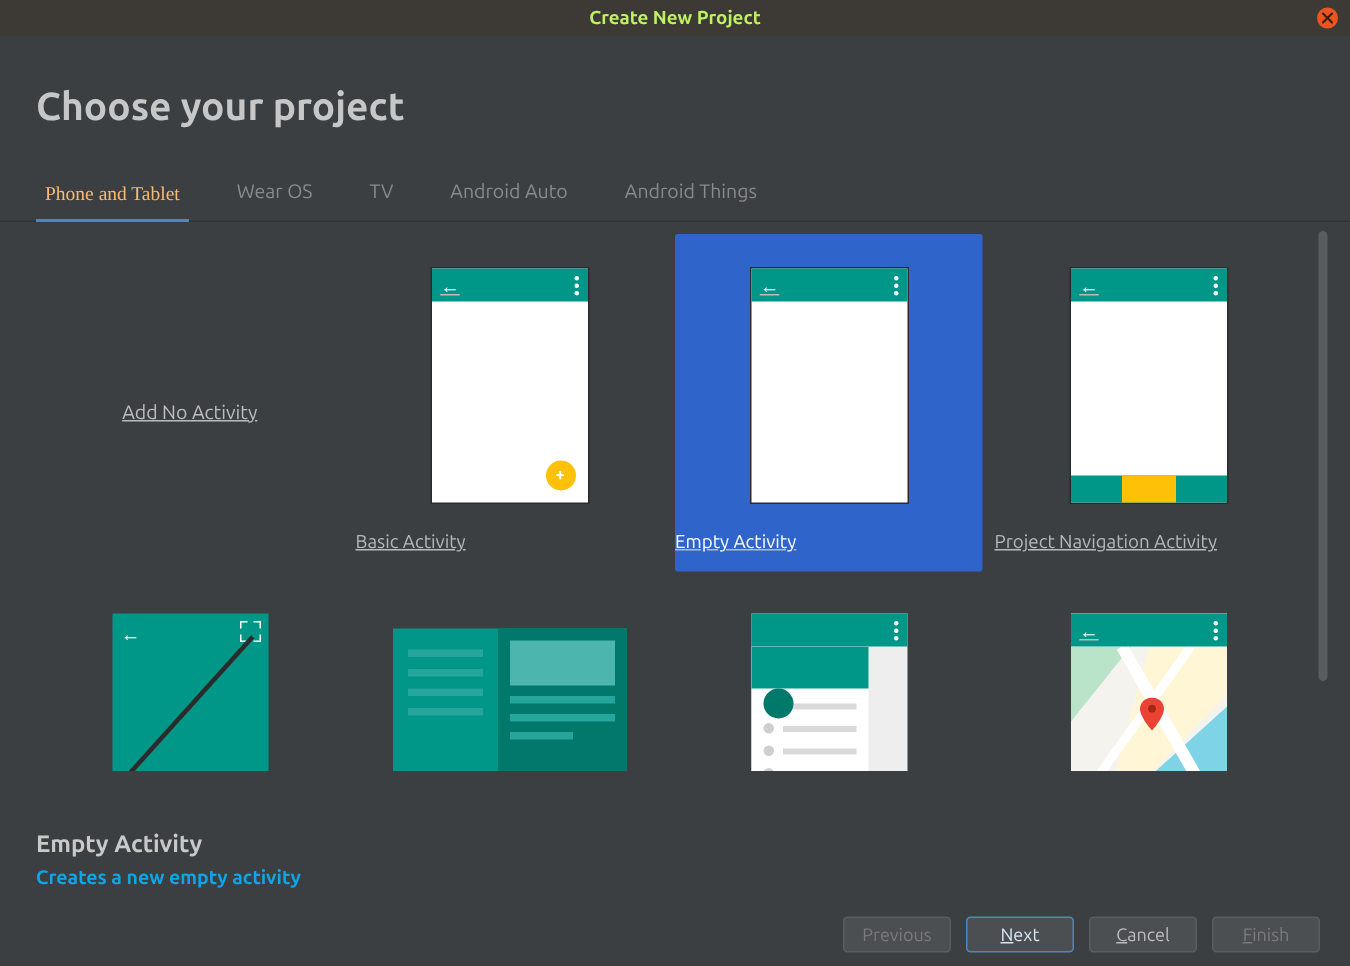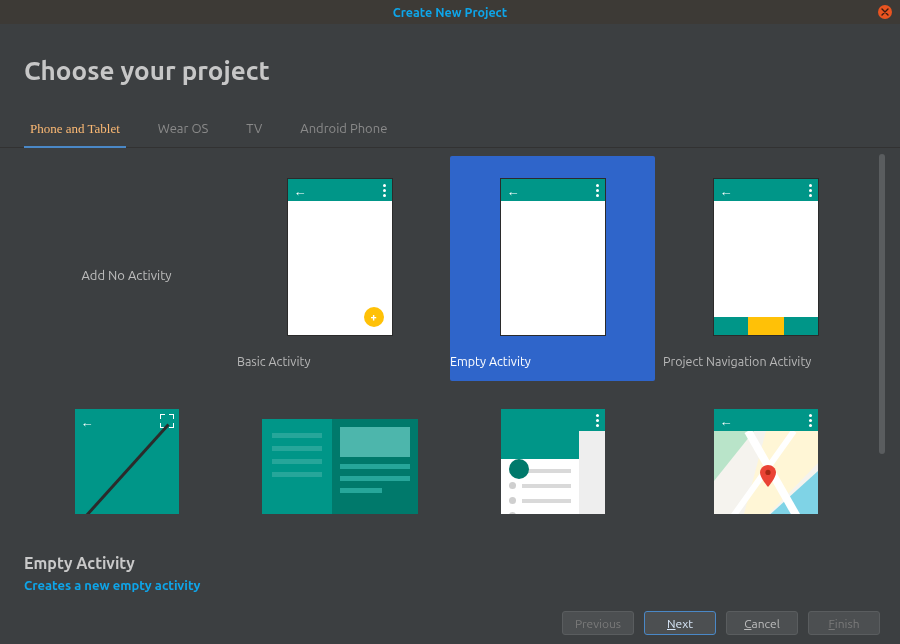--- a/index.html
+++ b/index.html
@@ -1,37 +1,37 @@
 <!DOCTYPE html>
 <html><head>
 <meta charset="utf-8">
 <style>
   * { box-sizing: border-box; margin: 0; padding: 0; }
   html, body { width: 900px; height: 644px; overflow: hidden; font-family: "Ubuntu", "Segoe UI", Arial, sans-serif; }
   body { background: #3c3f41; color: #bbbbbb; }
 
   
   .titlebar { height: 24px; background: #3d3a36; display: flex; align-items: center; justify-content: center; position: relative; }
-  .titlebar .title { color: #0ea5e9; font-size: 12.5px; font-weight: 600; }
+  .titlebar .title { color: #bef264; font-size: 12.5px; font-weight: 600; }
   .titlebar .close { position: absolute; right: 8px; top: 50%; transform: translateY(-50%); width: 14px; height: 14px; border-radius: 50%; background: #e95420; display: flex; align-items: center; justify-content: center; }
   .titlebar .close svg { width: 8px; height: 8px; }
 
   .content { position: absolute; top: 24px; left: 0; right: 0; bottom: 0; }
 
   .heading { color: #c7c7c7; font-size: 26px; font-weight: 600; padding: 32px 0 0 24px; }
 
   
   .tabs { display: flex; gap: 26px; padding: 0 24px; margin-top: 36px; border-bottom: 1px solid #323232; }
   .tab { font-size: 13px; color: #8a8a8a; padding: 0 6px 10px 6px; cursor: pointer; position: relative; }
   .tab.active { color: #fdba74; font-family: Liberation Serif, serif; }
   .tab.active::after { content: ""; position: absolute; left: 0; right: 0; bottom: -1px; height: 2px; background: #4a88c7; }
 
   
   .grid-wrap { position: relative; margin: 0 14px 0 24px; height: 366px; overflow: hidden; }
-  .grid { display: grid; grid-template-columns: repeat(4, 205px); gap: 16px 8px; padding-top: 8px; padding-right: 6px; }
+  .grid { display: grid; grid-template-columns: repeat(4, 205px); gap: 16px 8px; padding-top: 8px; padding-right: 6px; text-decoration: underline; }
   .scrollbar { position: absolute; right: 0; top: 6px; bottom: 0; width: 8px; background: #3c3f41; }
   .scrollbar-thumb { position: absolute; top: 0; width: 6px; right: 1px; height: 300px; background: #5a5d5f; border-radius: 3px; }
 
   .tile { width: 205px; height: 225px; border-radius: 2px; display: flex; flex-direction: column; align-items: center; justify-content: flex-start; padding-top: 12px; cursor: pointer; }
   .tile .thumb-box { height: 178px; display:flex; align-items:center; justify-content:center; }
   .tile .caption { font-size: 12.5px; color: #b8b8b8; padding: 8px 0; text-align: left; width: 100%; }
   .tile.selected { background: #2f65ca; }
   .tile.selected .caption { color: #ffffff; }
   .tile.no-activity .thumb-box { display:flex; align-items:center; justify-content:center; height:100%; }
   .tile.no-activity .caption-none { font-size: 13px; color: #bdbdbd; }
@@ -117,21 +117,22 @@
 </div>
 
 <div class="content">
 
   <div class="heading">Choose your project</div>
 
   <div class="tabs">
     <div class="tab active">Phone and Tablet</div>
     <div class="tab">Wear OS</div>
     <div class="tab">TV</div>
-    <div class="tab">Android Phone</div>
+    <div class="tab">Android Auto</div>
+    <div class="tab">Android Things</div>
   </div>
 
   <div class="grid-wrap">
     <div class="grid">
 
       <div class="tile no-activity">
         <div class="thumb-box">
           <span class="caption-none">Add No Activity</span>
         </div>
       </div>

